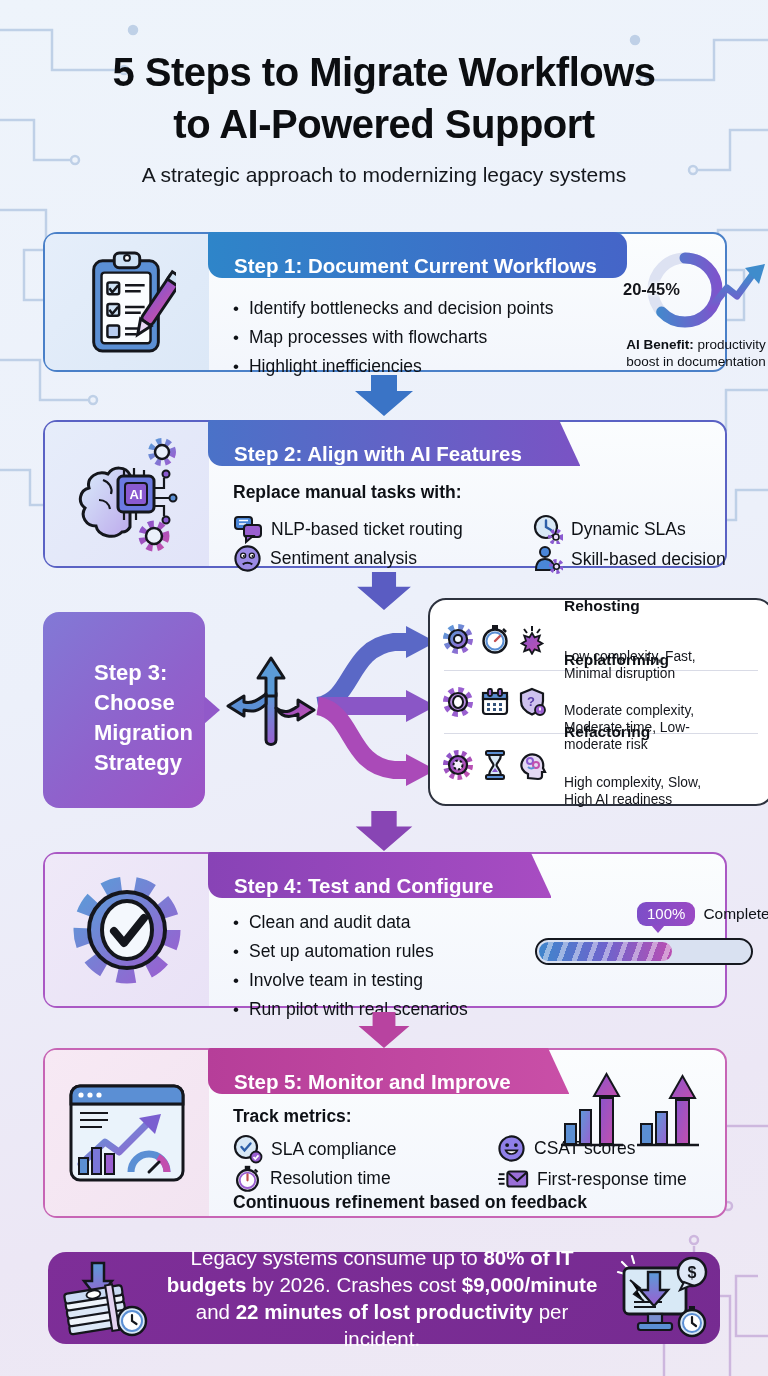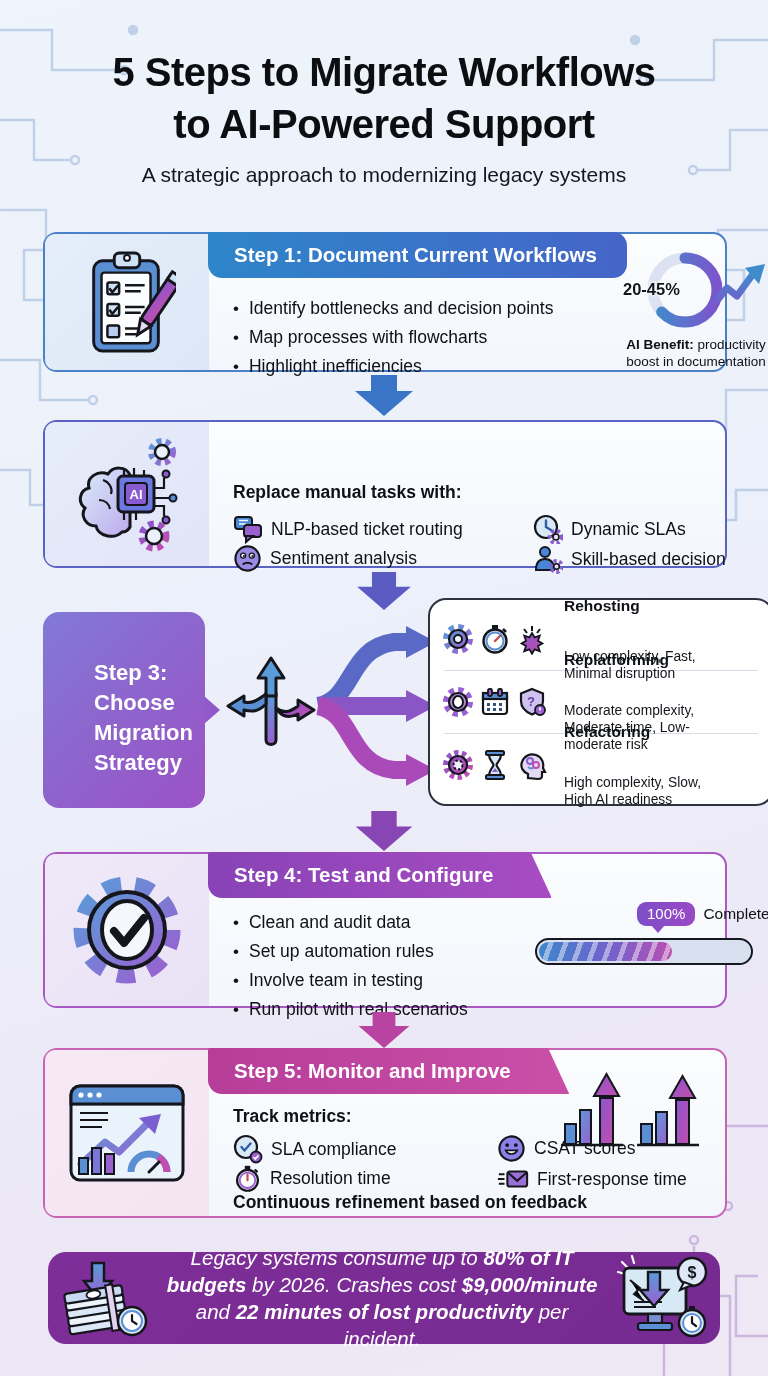--- a/index.html
+++ b/index.html
@@ -17,21 +17,21 @@
     font-size:40px; line-height:52px; font-weight:800; letter-spacing:-.5px; color:#0c0e11; }
   .subtitle { position:absolute; top:163px; left:0; width:768px; text-align:center;
     font-size:21px; font-weight:500; color:#14171c; }
 
   
   .card { position:absolute; left:43px; width:684px; border-radius:14px;
     background:linear-gradient(180deg,#fbfdfe, #f3f6fc); border:2.5px solid #4a80c8; }
   .icon-panel { position:absolute; left:0; top:0; bottom:0; width:164px;
     border-radius:10px 0 0 10px; display:flex; align-items:center; justify-content:center; }
   .step-banner { position:absolute; left:163px; top:-2px; height:46px;
-    display:inline-flex; align-items:center; color:#fff; font-weight:700; font-size:20.5px;
+    display:inline-flex; align-items:flex-end; color:#fff; font-weight:700; font-size:20.5px;
     padding:0 30px 0 26px; border-radius:3px 14px 14px 14px; white-space:nowrap; }
   .step-banner.slant { border-radius:3px 0 0 14px; padding-right:58px;
     clip-path:polygon(-20px -20px, calc(100% - 30px) -20px, calc(100% + 1px) calc(100% + 1px), -20px calc(100% + 20px)); }
   .bullets { position:absolute; left:188px; list-style:none; }
   .bullets li { font-size:17.5px; line-height:29px; color:#0e1116; }
   .bullets li::before { content:"•"; margin-right:10px; font-size:17px; }
   .intro { position:absolute; left:188px; font-size:17.5px; font-weight:700; }
   .mi { position:absolute; display:flex; align-items:center; gap:8px; }
   .mi-lb { font-size:17.5px; color:#0e1116; white-space:nowrap; }
 
@@ -79,21 +79,21 @@
 
   
   .s5-footer { position:absolute; left:188px; top:142px; font-size:17.5px; font-weight:700; }
   .s5-charts { position:absolute; right:20px; top:22px; }
 
   
   .banner { position:absolute; left:48px; top:1252px; width:672px; height:92px; border-radius:18px;
     background:linear-gradient(135deg,#7e2e98 0%,#762b91 100%);
     display:flex; align-items:center; padding:0 10px; }
   .banner-text { flex:1; text-align:center; color:#fff; font-size:20.5px; line-height:27px;
-    font-weight:500; padding:0 6px;font-style:italic; }
+    font-weight:500; padding:0 6px; }
   .banner-text b { font-weight:800; }
 </style>
 </head>
 <body>
 
 <div id="canvas">
 
   <svg width="0" height="0" style="position:absolute">
     <defs>
       <linearGradient id="g-ring" x1="0" y1="0" x2="0" y2="1">
@@ -226,20 +226,23 @@
         <path d="M88,52 h10 v-10 M88,62 h16 M88,70 h10 v10" fill="none" stroke="#14161c" stroke-width="2.2"></path>
         <circle cx="100" cy="38" r="3.5" fill="#8a5ad0" stroke="#14161c" stroke-width="2"></circle>
         <circle cx="107" cy="62" r="3.5" fill="#5b8fd4" stroke="#14161c" stroke-width="2"></circle>
         <circle cx="100" cy="84" r="3.5" fill="#8a5ad0" stroke="#14161c" stroke-width="2"></circle>
         <circle cx="96" cy="16" r="11" fill="none" stroke="url(#g-fill)" stroke-width="6" stroke-dasharray="5 4.2"></circle>
         <circle cx="96" cy="16" r="7" fill="#eaf1fb" stroke="#14161c" stroke-width="2.5"></circle>
         <circle cx="88" cy="100" r="12" fill="none" stroke="url(#g-purple)" stroke-width="7" stroke-dasharray="5.5 4.6"></circle>
         <circle cx="88" cy="100" r="8" fill="#eaf1fb" stroke="#14161c" stroke-width="2.5"></circle>
       </svg>
     </div>
+    <div class="step-banner slant" style="background:linear-gradient(90deg,#4a72c8,#7a53c4)">
+      <span>Step 2: Align with AI Features</span>
+    </div>
     <div class="intro" style="top:60px">Replace manual tasks with:</div>
     <div class="mi" style="left:188px;top:92px">
       <svg width="30" height="30" viewBox="0 0 30 30">
         <rect x="2" y="3" width="17" height="12" rx="3" fill="#4a86d8" stroke="#14161c" stroke-width="2"></rect>
         <path d="M6,6.5 H15 M6,10 H13" stroke="#fff" stroke-width="1.6"></path>
         <path d="M11,18 l9,0 c2,0 4,-1.5 4,-4 v-5 c0,-2.5 -2,-4 -4,-4" fill="none"></path>
         <rect x="11" y="11" width="17" height="12" rx="3" fill="#9a5fd0" stroke="#14161c" stroke-width="2"></rect>
         <polygon points="13,22 13,28 20,22" fill="#9a5fd0" stroke="#14161c" stroke-width="2"></polygon>
       </svg>
       <span class="mi-lb">NLP-based ticket routing</span>

